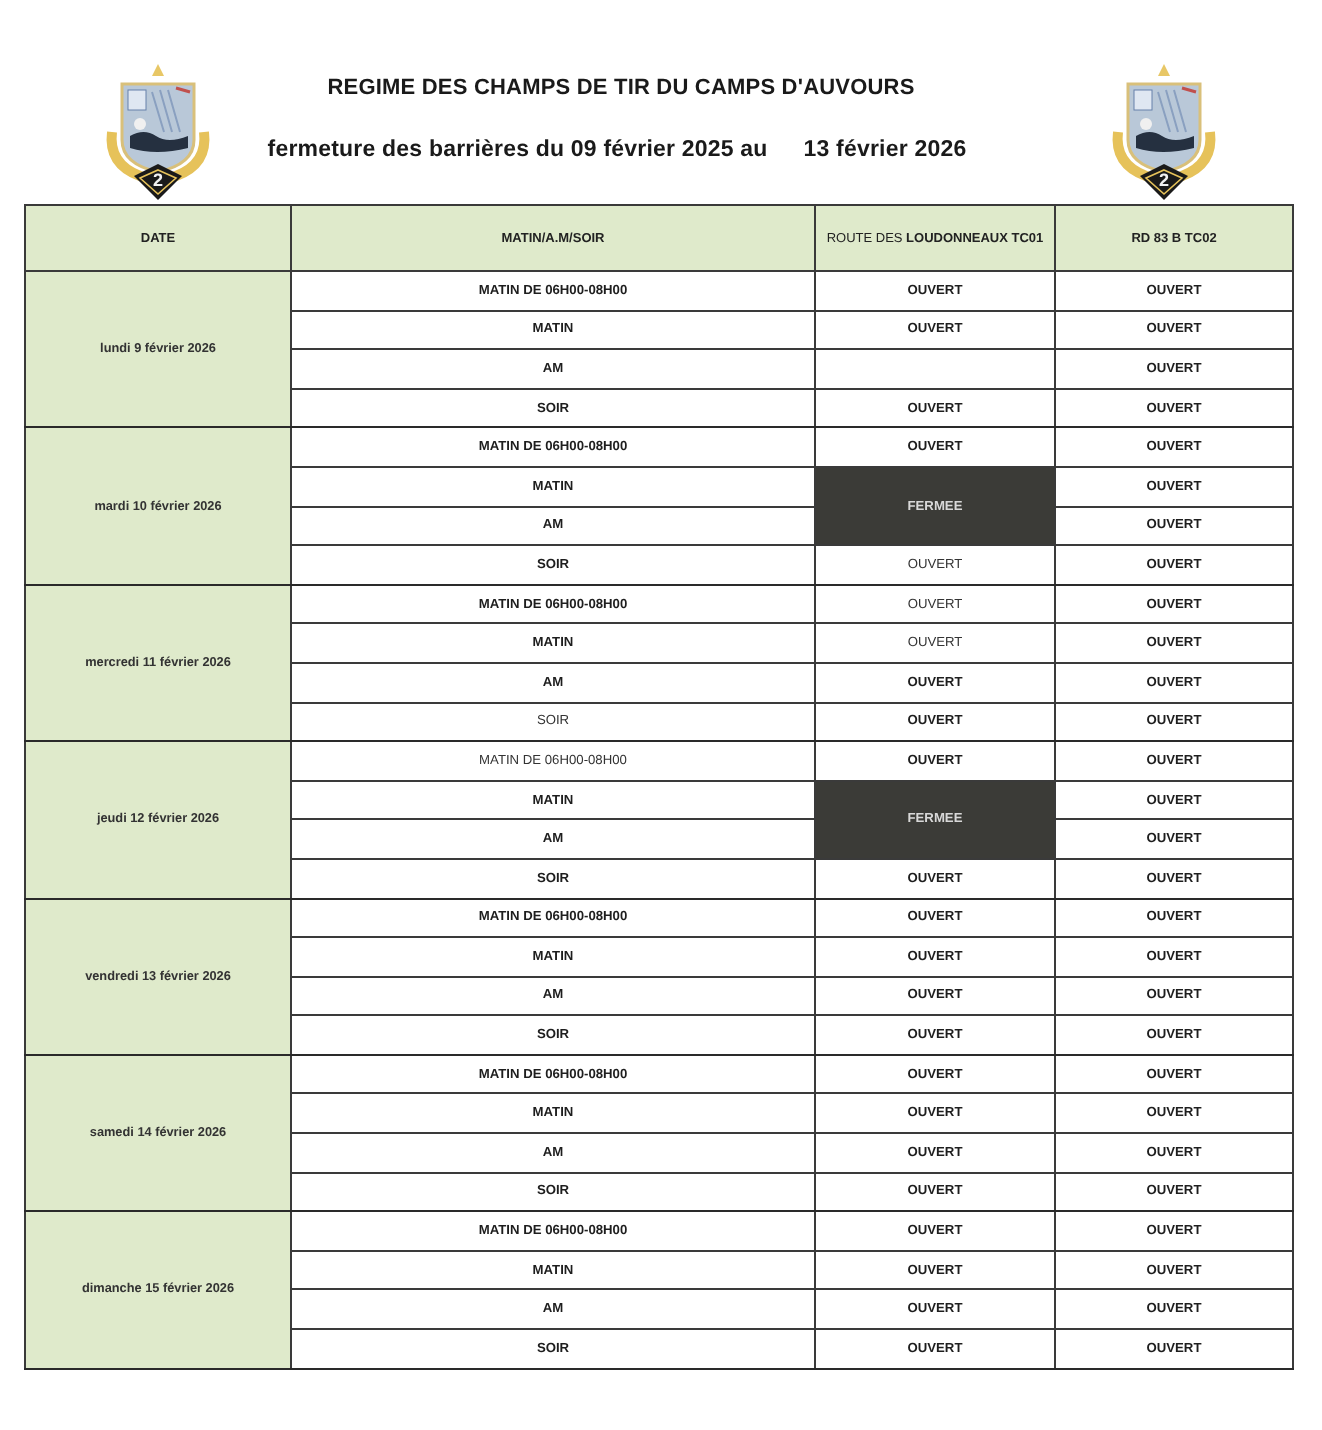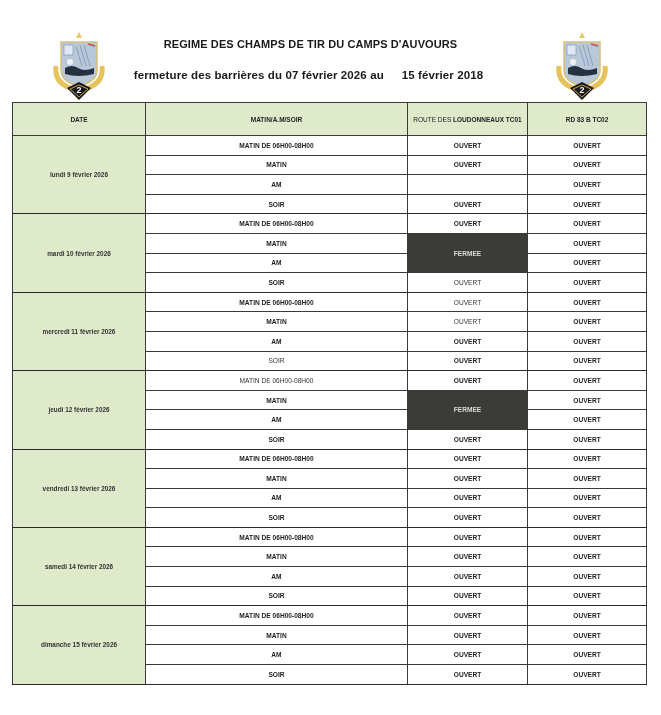--- a/index.html
+++ b/index.html
@@ -123,21 +123,21 @@
     <path d="M17 38 Q24 34 30 38 T46 38 L46 44 Q30 48 17 44 Z" fill="#253040"></path>
     <circle cx="22" cy="32" r="3" fill="#f0f0f0"></circle>
     <path d="M31 52 L43 58 L31 70 L19 58 Z" fill="#1a1a1a"></path>
     <path d="M31 55 L40 59 L31 67 L22 59 Z" fill="none" stroke="#e6c25a" stroke-width="0.8"></path>
     <text x="31" y="63" font-size="9" font-weight="bold" fill="#f2f2f2" text-anchor="middle" font-family="Liberation Sans, sans-serif">2</text>
   </svg>
 </div>
 
 <div class="title title-main">REGIME DES CHAMPS DE TIR DU CAMPS D'AUVOURS</div>
 <div class="title title-sub">
-  <span>fermeture des barrières du 07 février 2026 au</span><span class="gap"></span><span>15 février 2018</span>
+  <span>fermeture des barrières du 09 février 2025 au</span><span class="gap"></span><span>13 février 2026</span>
 </div>
 
 <table class="schedule">
   <colgroup>
     <col class="c-date">
       <col class="c-period">
       <col class="c-tc01">
       <col class="c-tc02">
   </colgroup>
   <thead>

